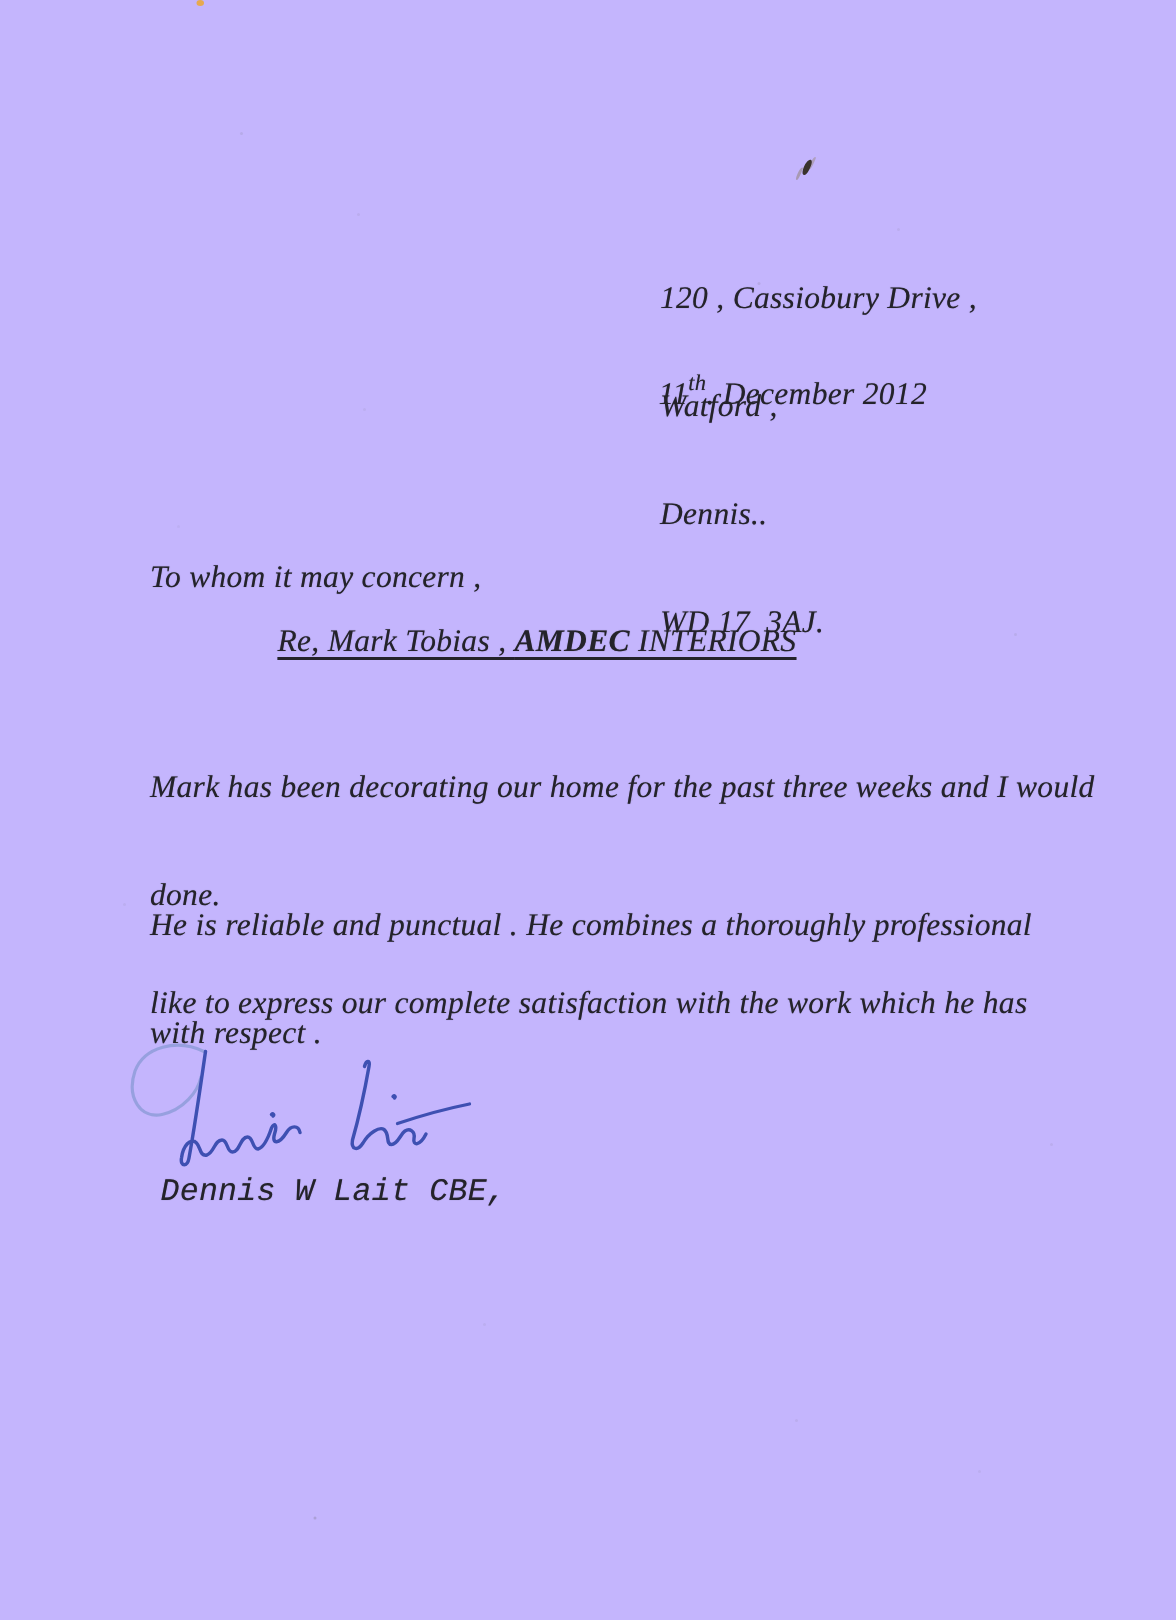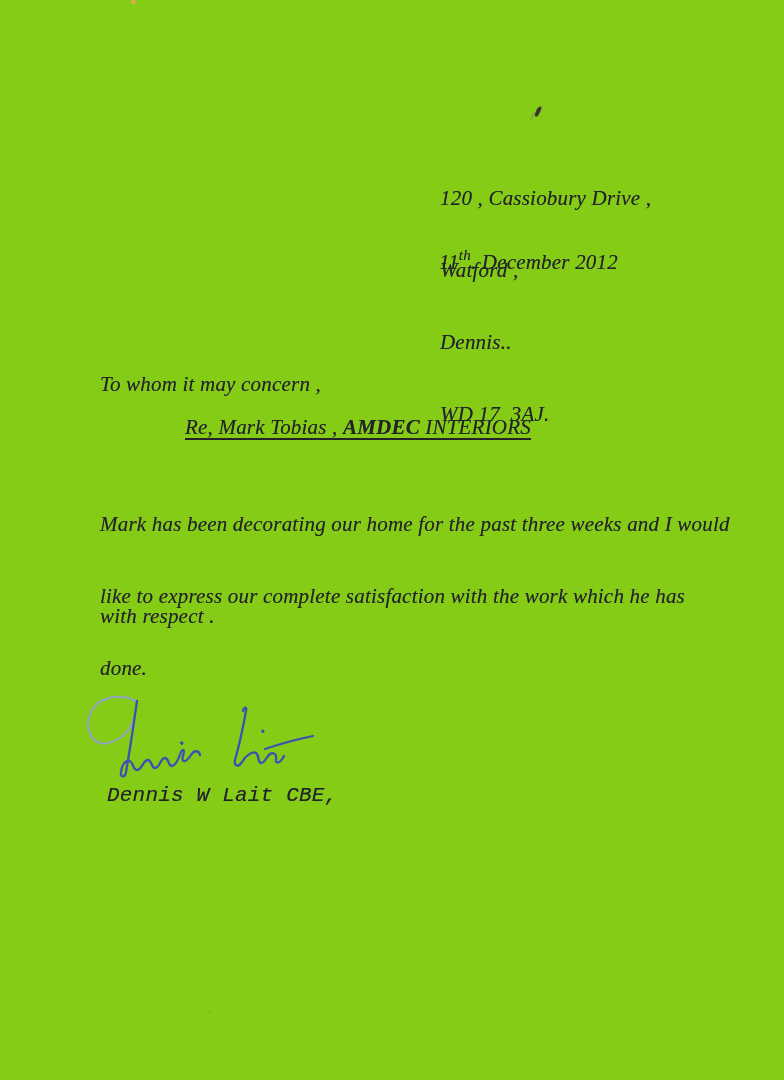--- a/index.html
+++ b/index.html
@@ -5,21 +5,21 @@
   html, body {
     margin: 0;
     padding: 0;
     background: #e8e8e8;
   }
   .paper {
     position: relative;
     width: 784px;
     height: 1080px;
     margin: 0 auto;
-    background: #84cc16;
+    background: #c4b5fd;
     overflow: hidden;
     font-family: "Liberation Serif", "DejaVu Serif", serif;
     font-style: italic;
     color: #24232a;
   }
   .paper * { box-sizing: border-box; }
 
   .txt {
     position: absolute;
     font-size: 21px;
@@ -129,25 +129,26 @@
   </div>
 
   <div class="txt date-line"><span>11</span><sup>th</sup><span>. December 2012</span></div>
 
   <div class="txt salutation">To whom it may concern ,</div>
 
   <div class="txt subject-line"><span>Re, Mark Tobias , </span><b>AMDEC</b><span> INTERIORS</span></div>
 
   <div class="txt para-1">
     <div class="line">Mark has been decorating our home for the past three weeks and I would</div>
+    <div class="line">done.</div>
     <div class="line">like to express our complete satisfaction with the work which he has</div>
-    <div class="line">done.</div>
   </div>
 
   <div class="txt para-2">
+    <div class="line">He is reliable and punctual . He combines a thoroughly professional</div>
     <div class="line">with respect .</div>
   </div>
 
 
   <svg class="signature-svg" viewBox="0 0 232 92" role="img" aria-label="Dennis Lait">
 
     <path stroke-width="2.1" opacity="0.85" d="M 52,7 C 34,-2 12,4 6,20 C 0,38 10,52 24,49 C 38,46 48,34 50,24" stroke="#8f9cd9"></path>
 
     <path stroke-width="2.3" d="M 53,7 C 50,28 46,56 42,78 C 41,84 36,84 37,78 C 38,70 43,64 47,68 C 50,71 49,77 54,76 C 59,74 59,66 64,66 C 68,66 67,74 71,74 C 76,74 76,64 81,64 C 85,64 84,72 88,72 C 92,71 95,64 97,58 C 99,54 101,56 99,62 C 97,69 102,69 107,61 C 110,56 115,56 116,61" stroke="#3e50b2"></path>
 

